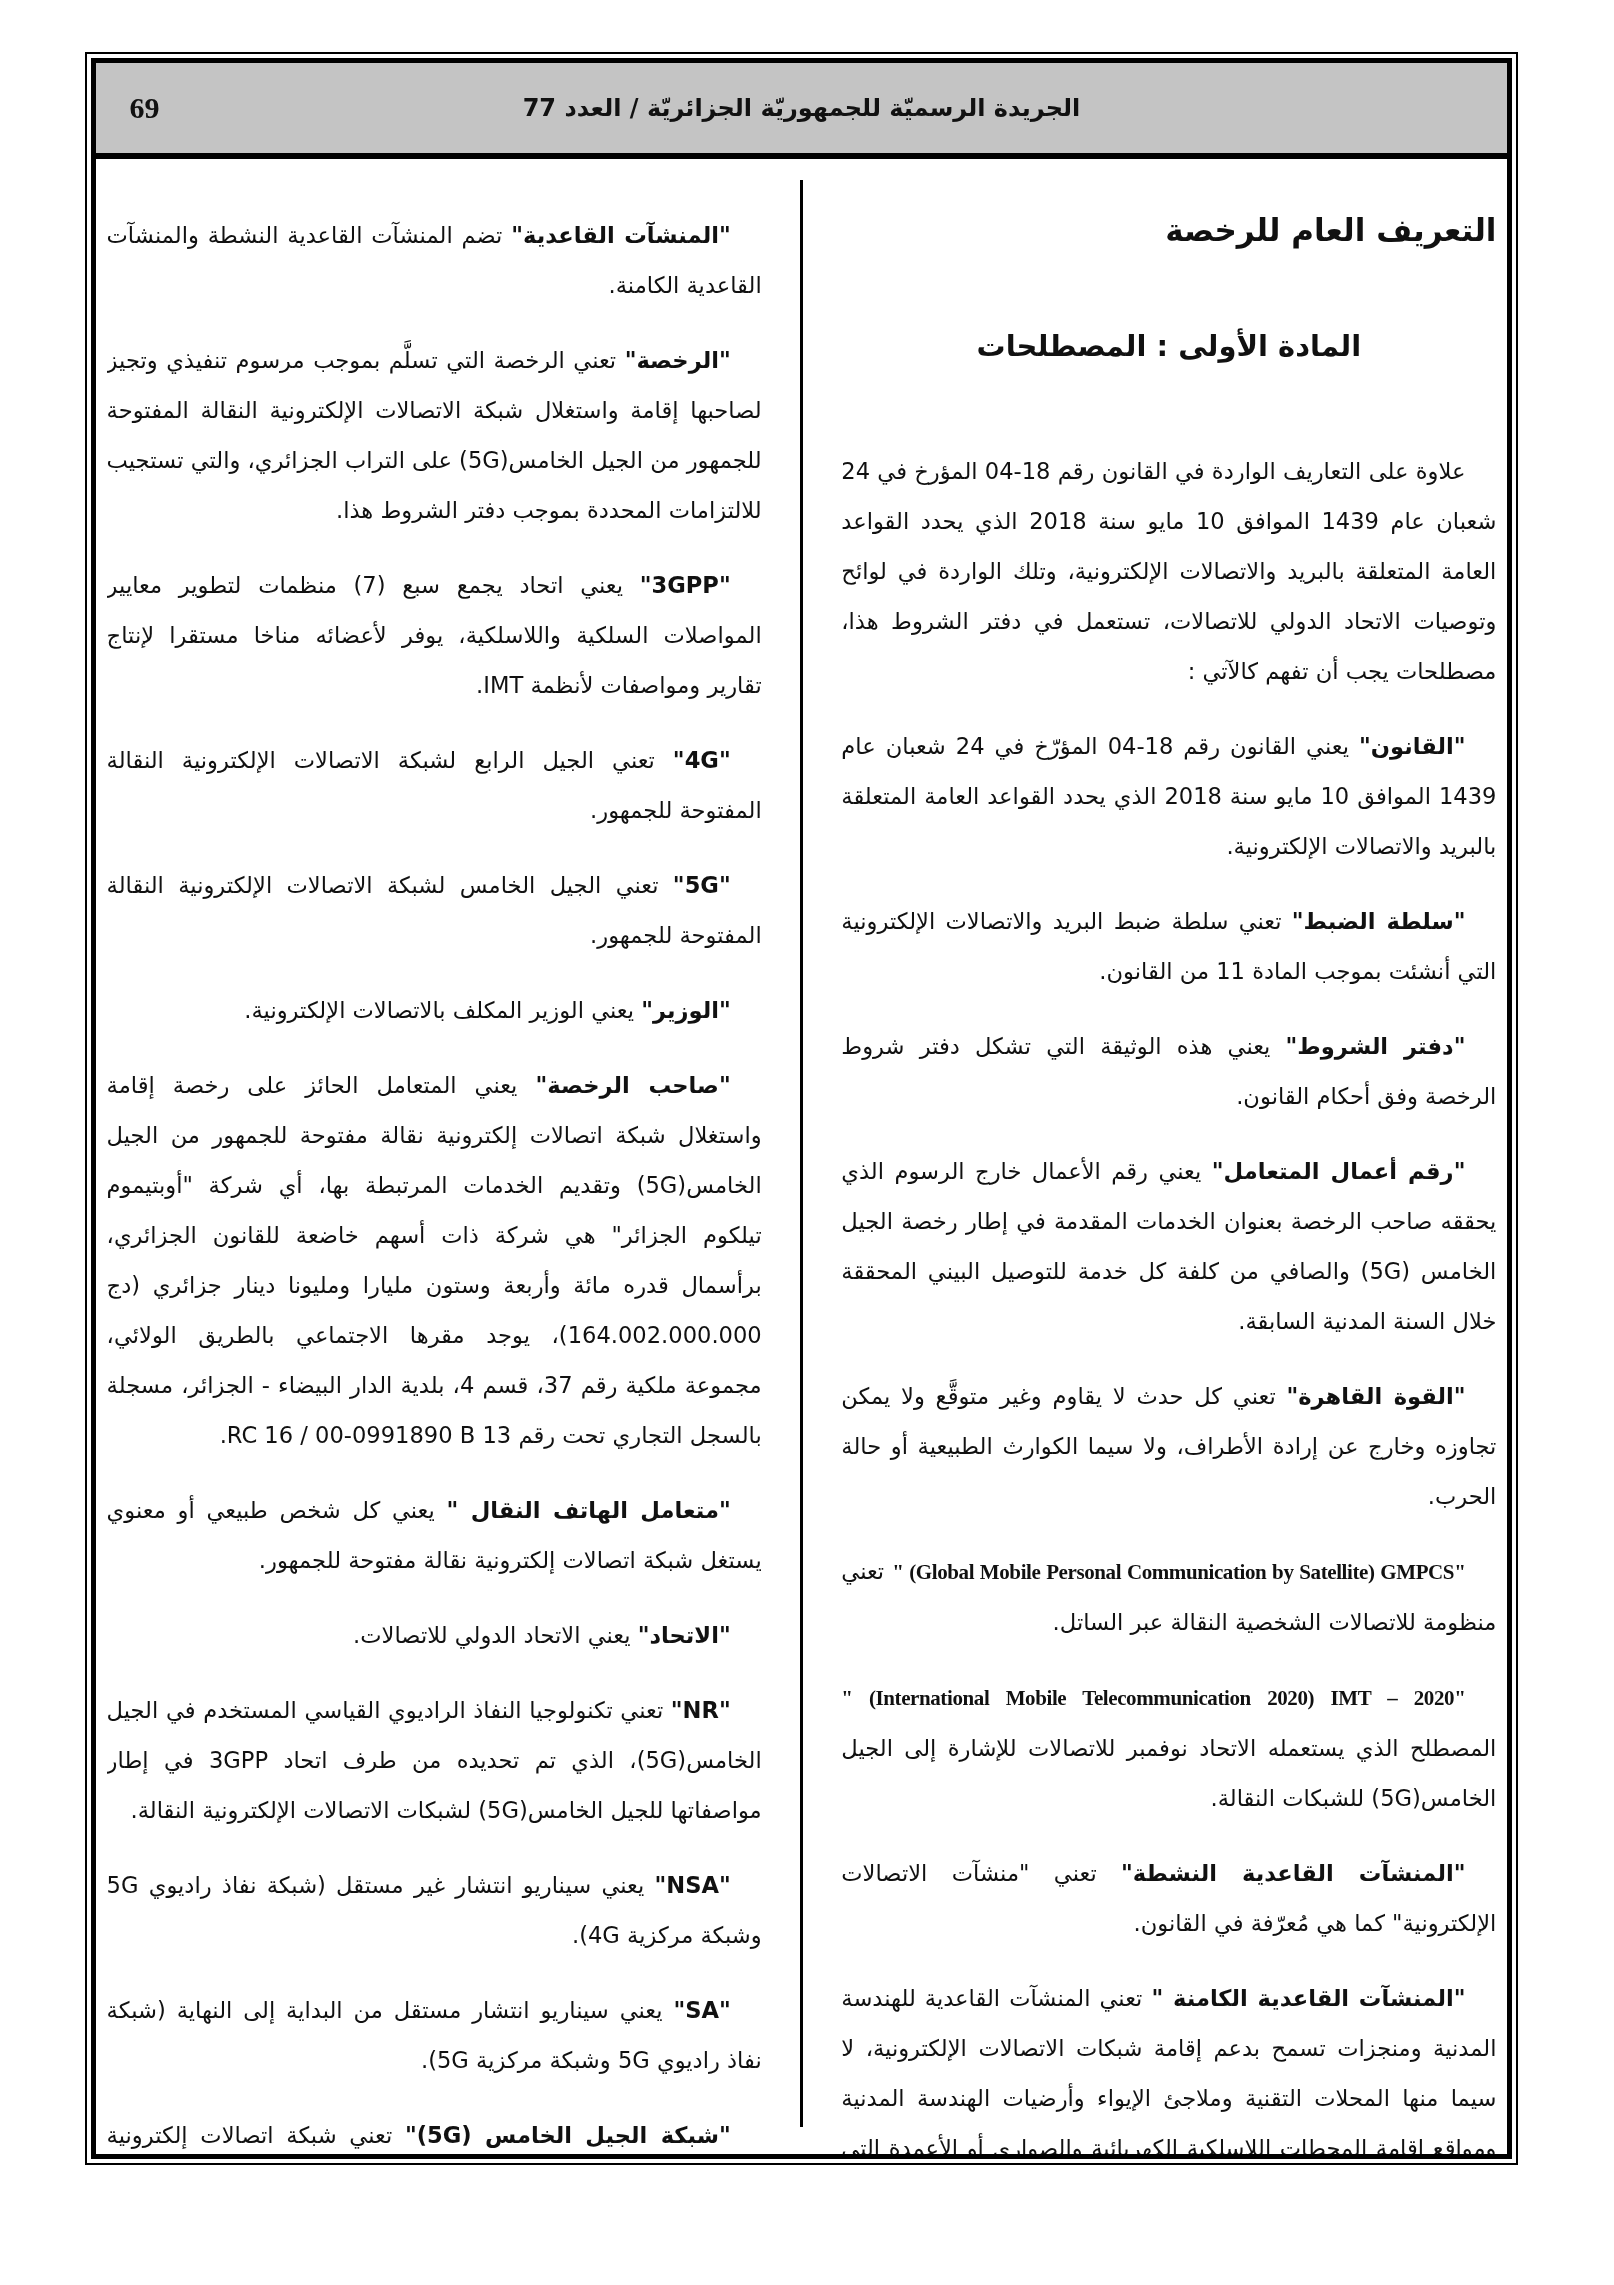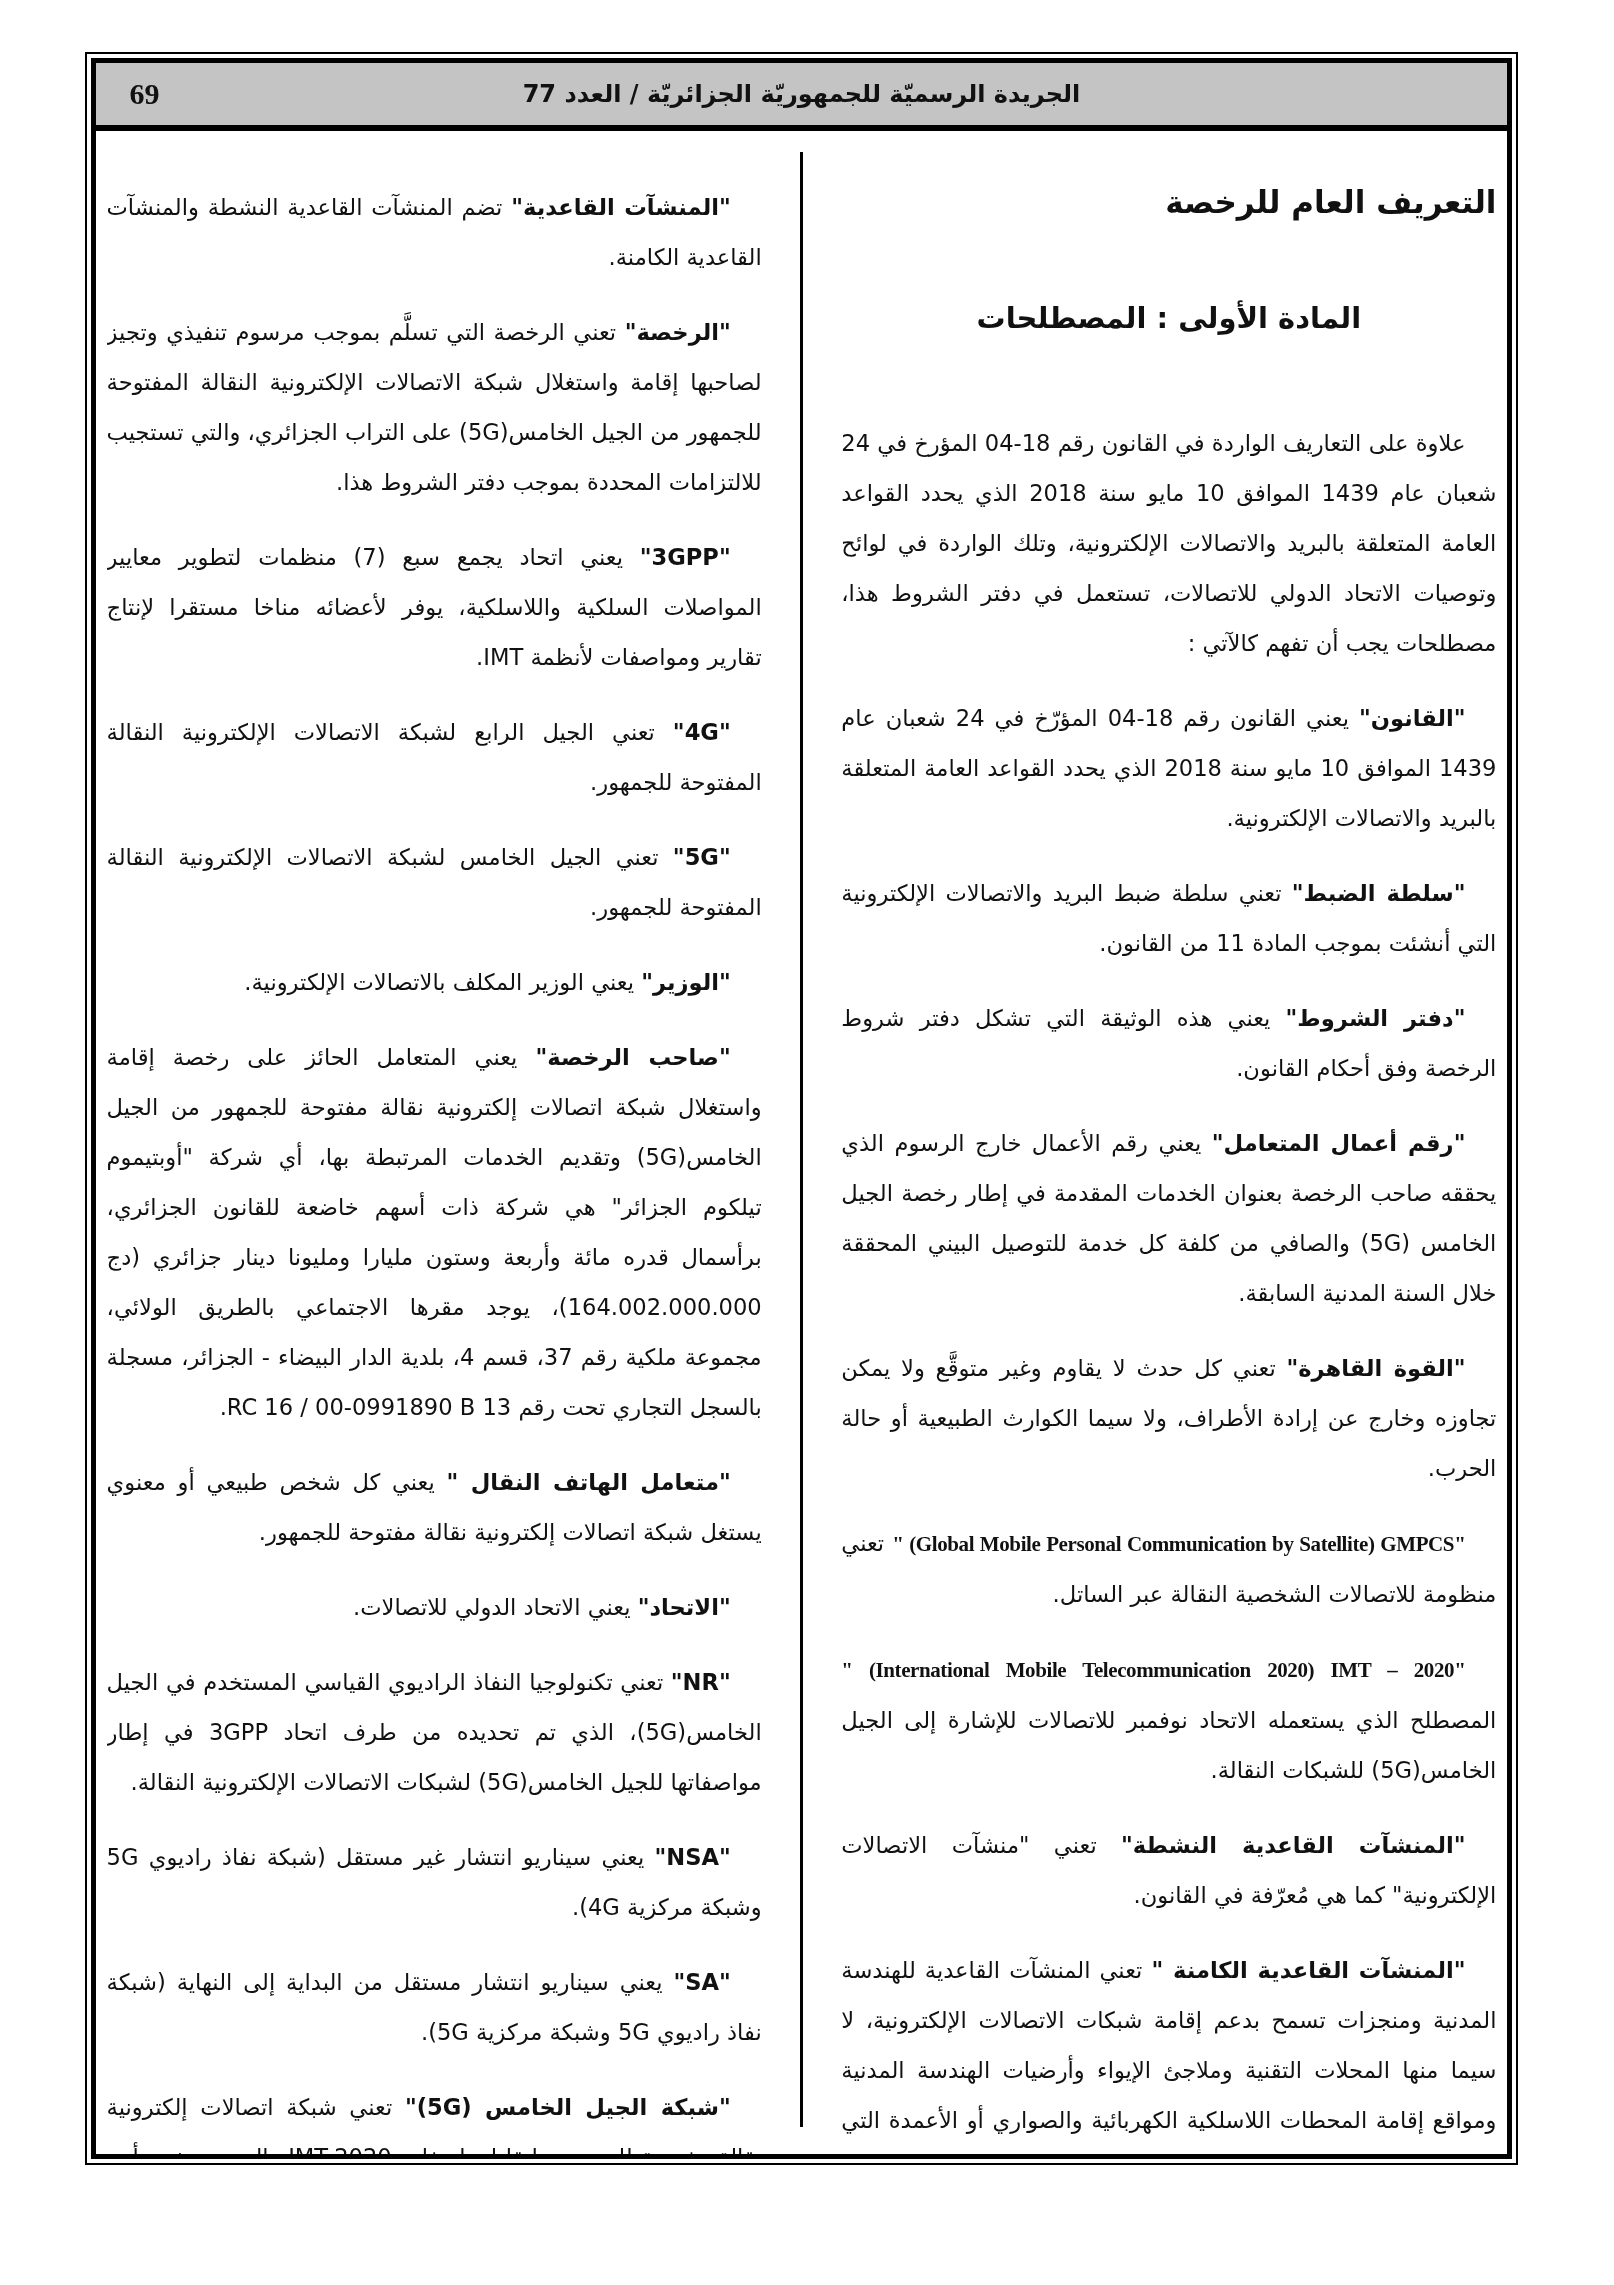--- a/index.html
+++ b/index.html
@@ -9,21 +9,21 @@
   }
   .frame-outer{
     position:absolute;left:85px;top:52px;width:1433px;height:2113px;
     border:2.7px solid #000;box-sizing:border-box;background:#fff;
   }
   .frame-inner{
     position:absolute;inset:3.6px;border:5.4px solid #000;box-sizing:border-box;
     display:flex;flex-direction:column;overflow:hidden;
   }
   .masthead{
-    height:68px;flex:0 0 auto;background:#c4c4c4;border-bottom:6.3px solid #000;
+    height:96px;flex:0 0 auto;background:#c4c4c4;border-bottom:6.3px solid #000;
     position:relative;display:flex;align-items:center;justify-content:center;
     box-sizing:border-box;
   }
   .page-number{
     position:absolute;left:34px;top:50%;transform:translateY(-50%);
     font-family:"Liberation Serif","DejaVu Serif",serif;
     font-size:30px;font-weight:bold;direction:ltr;
   }
   .gazette-title{font-size:24px;font-weight:bold;letter-spacing:0;}
   .date-block{

